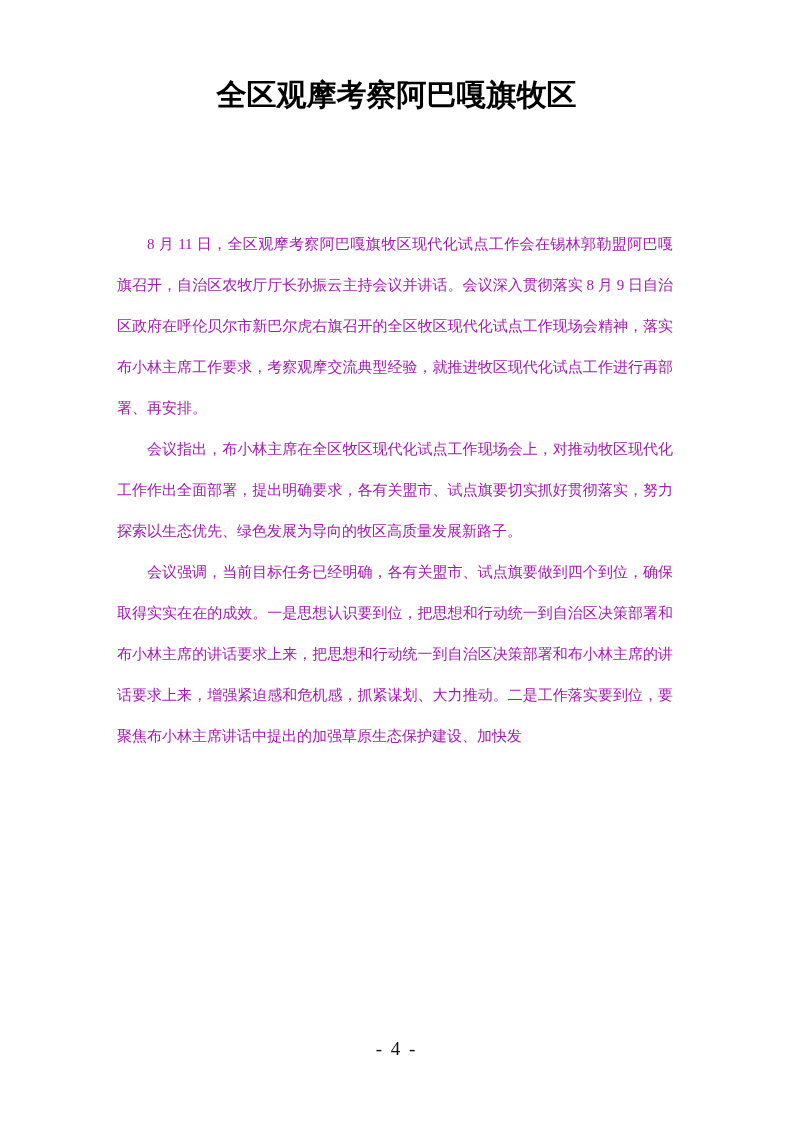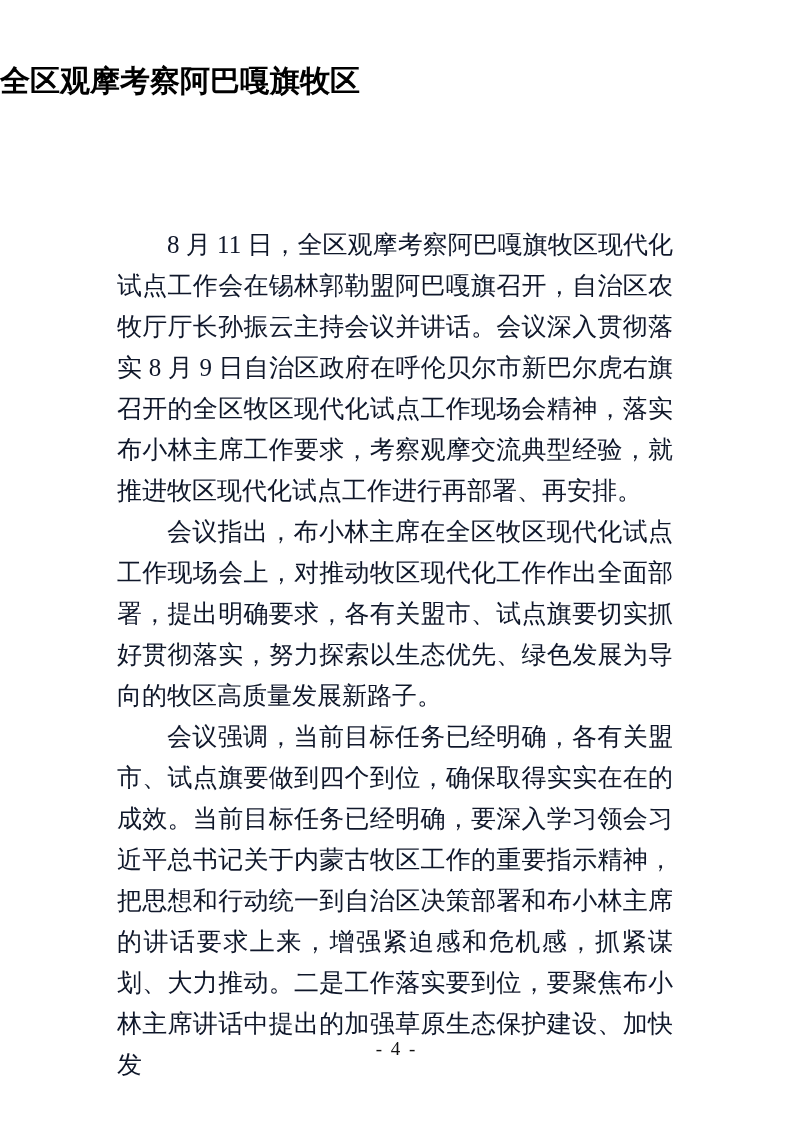--- a/index.html
+++ b/index.html
@@ -10,38 +10,39 @@
   .page {
     position: relative;
     width: 793px;
     height: 1122px;
     background: #ffffff;
     overflow: hidden;
     font-family: "Liberation Serif", "DejaVu Serif", serif;
   }
   .title {
     margin: 0;
-    padding-top: 50px;
+    padding-top: 64px;
+    text-align: center;
     color: #000000;
     font-weight: bold;
     font-size: 30px;
     line-height: 62px;
     letter-spacing: 0px;
     font-family: "Liberation Serif", "DejaVu Serif", serif;
   }
   .title .title-line {
     display: block;
   }
   .doc-body {
     position: absolute;
     top: 224px;
     left: 117px;
     width: 556px;
-    color: #0f172a;
-    font-size: 25px;
+    color: #a21caf;
+    font-size: 15px;
     line-height: 41px;
     text-align: justify;
     text-justify: inter-ideograph;
   }
   .doc-body p {
     margin: 0;
     text-indent: 2em;
   }
   .footer {
     position: absolute;
@@ -60,20 +61,20 @@
 
 <div class="page">
 
   <h1 class="title">
     <span class="title-line">全区观摩考察阿巴嘎旗牧区</span>
   </h1>
 
   <div class="doc-body">
     <p>8 月 11 日，全区观摩考察阿巴嘎旗牧区现代化试点工作会在锡林郭勒盟阿巴嘎旗召开，自治区农牧厅厅长孙振云主持会议并讲话。会议深入贯彻落实 8 月 9 日自治区政府在呼伦贝尔市新巴尔虎右旗召开的全区牧区现代化试点工作现场会精神，落实布小林主席工作要求，考察观摩交流典型经验，就推进牧区现代化试点工作进行再部署、再安排。</p>
     <p>会议指出，布小林主席在全区牧区现代化试点工作现场会上，对推动牧区现代化工作作出全面部署，提出明确要求，各有关盟市、试点旗要切实抓好贯彻落实，努力探索以生态优先、绿色发展为导向的牧区高质量发展新路子。</p>
-    <p>会议强调，当前目标任务已经明确，各有关盟市、试点旗要做到四个到位，确保取得实实在在的成效。当前目标任务已经明确，要深入学习领会习近平总书记关于内蒙古牧区工作的重要指示精神，把思想和行动统一到自治区决策部署和布小林主席的讲话要求上来，增强紧迫感和危机感，抓紧谋划、大力推动。二是工作落实要到位，要聚焦布小林主席讲话中提出的加强草原生态保护建设、加快发</p>
+    <p>会议强调，当前目标任务已经明确，各有关盟市、试点旗要做到四个到位，确保取得实实在在的成效。一是思想认识要到位，把思想和行动统一到自治区决策部署和布小林主席的讲话要求上来，把思想和行动统一到自治区决策部署和布小林主席的讲话要求上来，增强紧迫感和危机感，抓紧谋划、大力推动。二是工作落实要到位，要聚焦布小林主席讲话中提出的加强草原生态保护建设、加快发</p>
   </div>
 
   <div class="footer">
     <span>- 4 -</span>
   </div>
 
 </div>
 
 </body></html>

